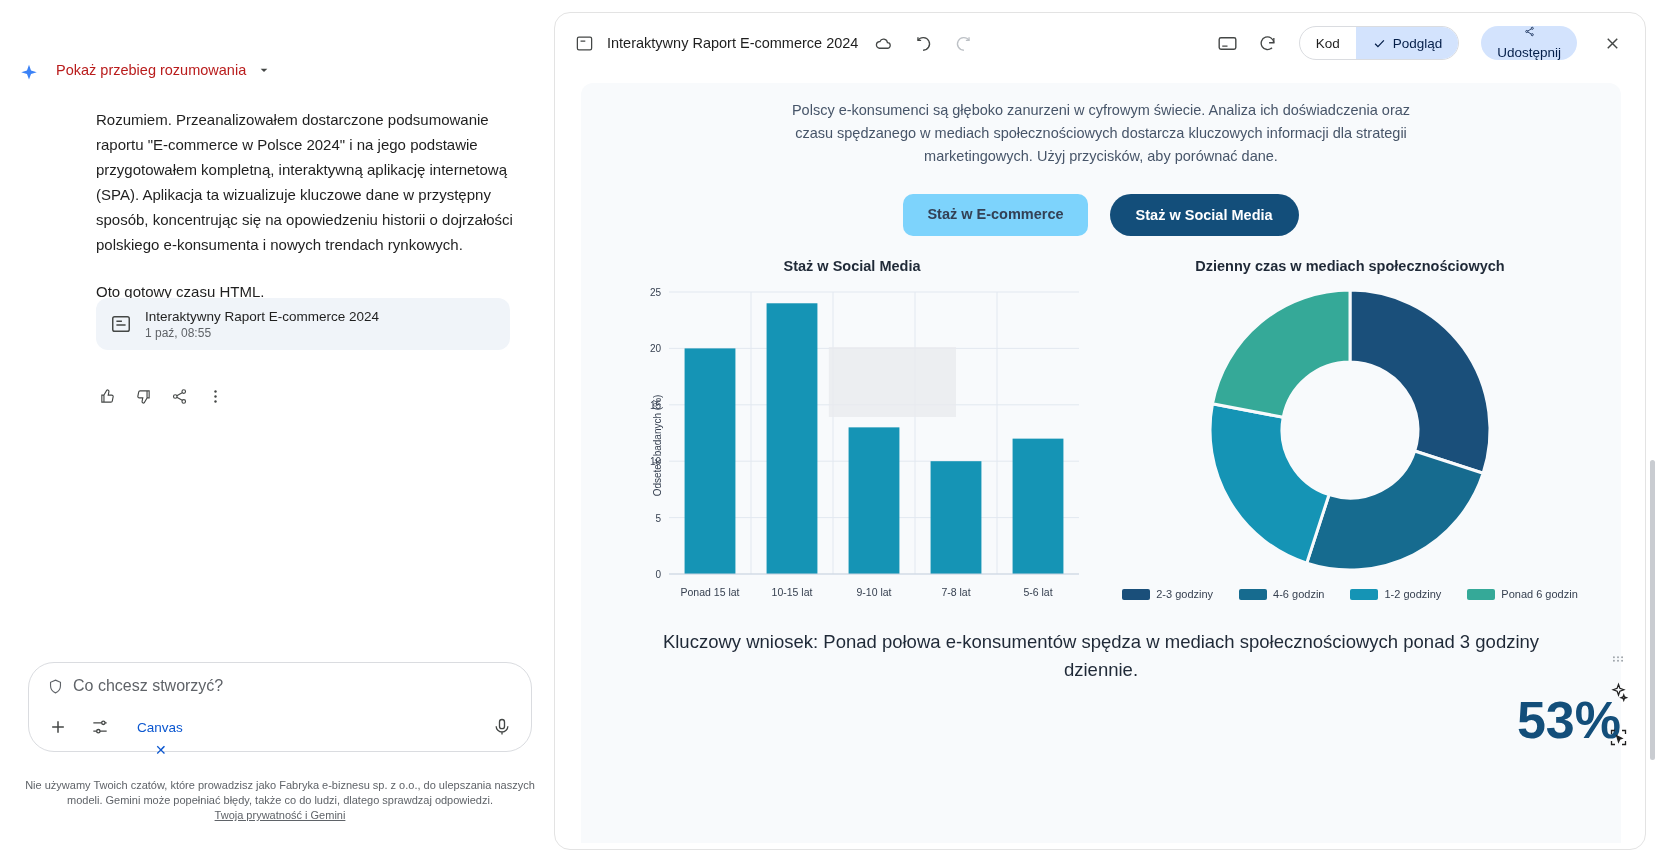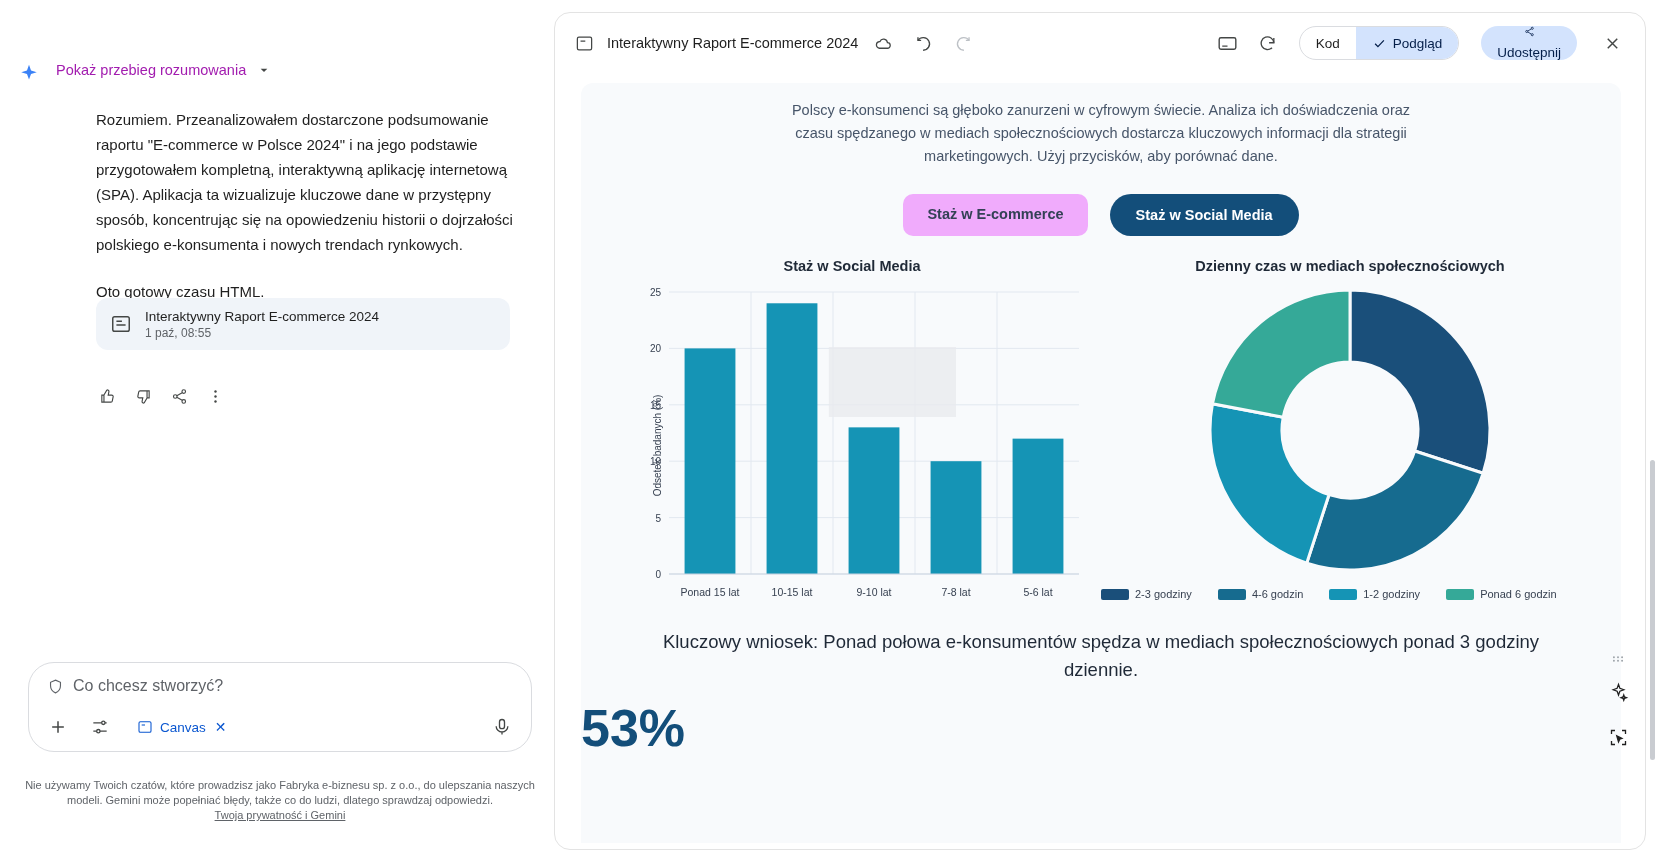--- a/index.html
+++ b/index.html
@@ -25,21 +25,21 @@
     background: #ffffff;
     flex: 0 0 575px;
   }
   .reasoning-row {
     position: absolute;
     left: 56px; top: 62px;
     display: flex; align-items: center; gap: 10px;
   }
   .spark-icon { width: 22px; height: 22px; position: absolute; left: -38px; top: 1px; }
   .reasoning-label {
-    font-size: 14.5px; color: #a21caf; font-weight: 400;
+    font-size: 14.5px; color: #b91c1c; font-weight: 400;
   }
   .chev { width: 16px; height: 16px; display: inline-block; }
 
   .msg-body {
     position: absolute;
     left: 96px; top: 107px;
     width: 420px;
     font-size: 15px;
     line-height: 25px;
     color: #1f1f1f;
@@ -110,20 +110,21 @@
   }
   .canvas-chip {
     display: flex; align-items: center; gap: 7px;
     height: 28px;
     padding: 0 10px 0 8px;
     border-radius: 16px;
     background: #e8f0fe00;
     color: #0b57d0;
     font-size: 13.5px;
     cursor: pointer;
+    flex-direction: column;
   }
   .chip-x { font-size: 14px; color: #0b57d0; margin-left: 2px;}
   .mic {
     margin-left: auto;
     width: 26px; height: 26px;
     display: flex; align-items: center; justify-content: center;
     color: #444746; cursor: pointer;
   }
 
   .disclaimer {
@@ -223,21 +224,21 @@
     display: flex; justify-content: center; gap: 22px;
     margin-top: 26px;
   }
   .tgl {
     padding: 12px 24px;
     border-radius: 10px;
     font-size: 14.5px;
     font-weight: bold;
     cursor: pointer;
   }
-  .tgl.inactive { background: #f0abfc; color: #334155; }
+  .tgl.inactive { background: #7dd3fc; color: #334155; }
   .tgl.active { background: #134e7a; color: #ffffff; border-radius: 22px; padding: 13px 26px;}
 
   .charts-row {
     display: flex;
     margin-top: 22px;
     padding: 0 22px;
   }
   .chart-box { flex: 1 1 50%; }
   .chart-title {
     text-align: center;
@@ -255,41 +256,41 @@
     transform: rotate(-90deg);
     transform-origin: center;
     font-size: 10px;
     color: #374151;
     white-space: nowrap;
   }
 
   
   .donut-wrap { position: relative; width: 100%; height: 330px; }
   .legend {
-    display: flex; gap: 26px;
+    display: flex; justify-content: center; gap: 26px;
     margin-top: 2px;
     flex-wrap: wrap;
   }
   .legend-item { display: flex; align-items: center; gap: 6px; font-size: 11px; color: #374151; }
   .legend-swatch { width: 28px; height: 11px; border-radius: 2px; display: inline-block;}
 
   .conclusion {
     margin: 16px auto 0 auto;
     width: 880px;
     text-align: center;
     font-size: 18.5px;
     line-height: 28px;
     color: #1f2937;
   }
   .big-stat {
-    text-align: left;
+    text-align: right;
     font-size: 52px;
     font-weight: bold;
     color: #134e7a;
-    margin-top: 14px;
+    margin-top: 6px;
   }
 
   
   .tool-rail {
     position: absolute;
     left: 1598px; top: 650px;
     width: 40px;
     display: flex; flex-direction: column; align-items: center; gap: 16px;
   }
   .rail-grip { width: 14px; height: 10px; color: #9aa0a6; }

